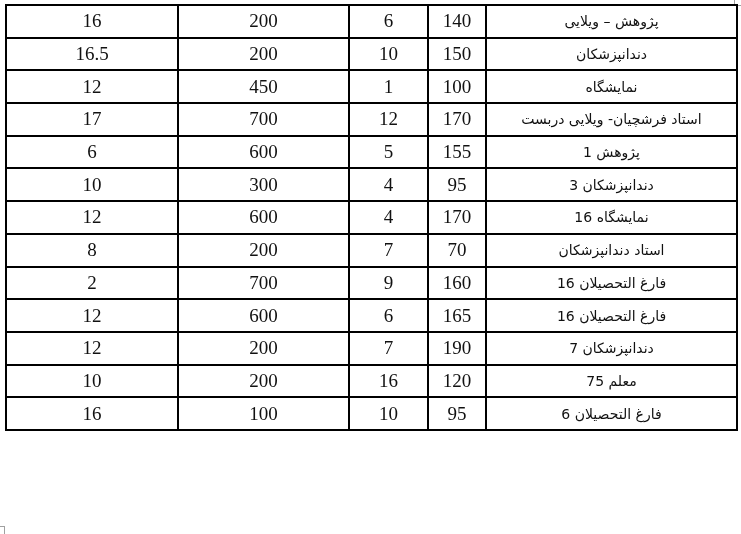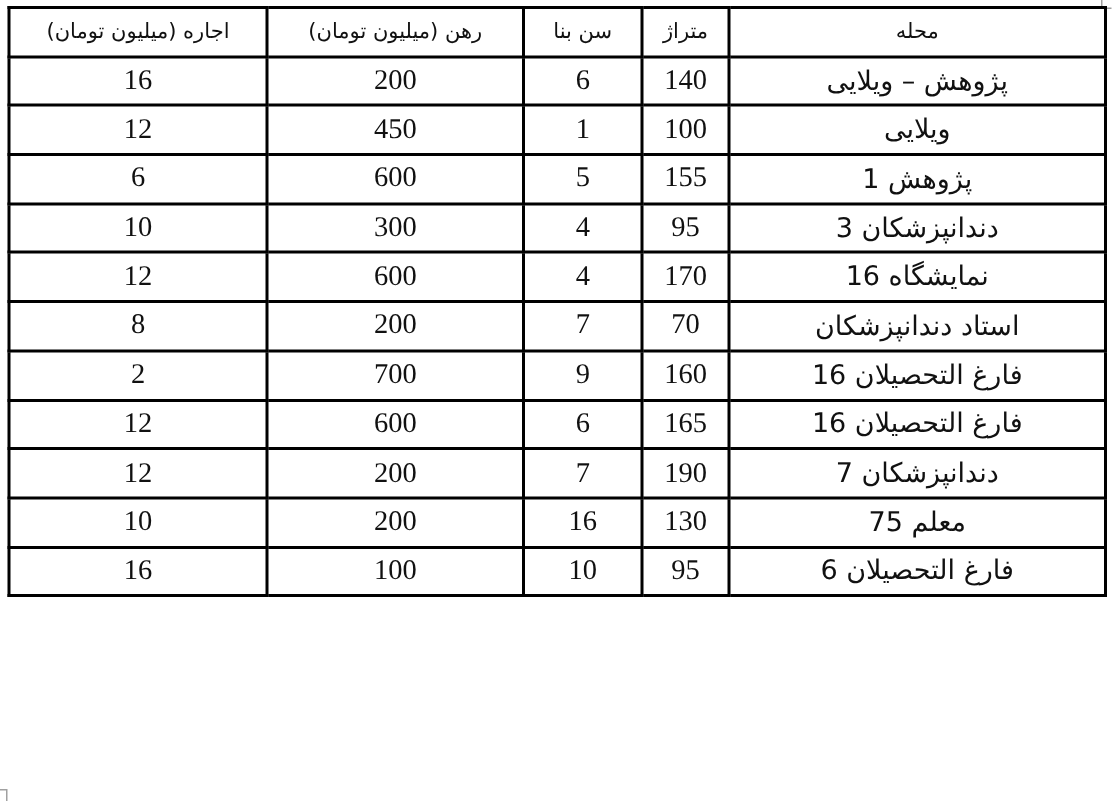--- a/index.html
+++ b/index.html
@@ -3,58 +3,65 @@
 <meta charset="utf-8">
 <style>
   html, body { margin:0; padding:0; background:#ffffff; }
   body { width:741px; height:534px; position:relative; overflow:hidden;
          font-family:"DejaVu Sans", sans-serif; }
   .tbl { position:absolute; left:5px; top:4px; border-collapse:collapse;
          table-layout:fixed; width:731px; }
   .tbl td { border:2px solid #000; height:30.7px; padding:0; text-align:center;
             vertical-align:middle; color:#111; overflow:hidden; white-space:nowrap; }
   .tbl td.num { font-family:Liberation Serif, serif; font-size:19px; }
-  .tbl td.txt { font-family:"DejaVu Sans", sans-serif; font-size:18px; direction:rtl; }
+  .tbl td.txt { font-family:"DejaVu Sans", sans-serif; font-size:14px; direction:rtl; }
   .tbl tr.head td { font-family:"DejaVu Sans", sans-serif; font-size:14px; direction:rtl; }
   .handle { position:absolute; width:7px; height:7px; border:1px solid #a0a0a0; background:#fff; }
 </style>
 </head>
 <body>
 
 <div class="handle" style="left:734px;top:-3px;"></div>
 
 <table class="tbl">
   <colgroup>
     <col style="width:172px">
     <col style="width:171px">
     <col style="width:79px">
     <col style="width:58px">
     <col style="width:251px">
   </colgroup>
   <tbody id="tbody">
-    <tr class="head">
-      <td>اجاره (میلیون تومان)</td>
-      <td>رهن (میلیون تومان)</td>
-      <td>سن بنا</td>
-      <td>متراژ</td>
-      <td>محله</td>
-    </tr>
   <tr>
         <td class="num">16</td>
         <td class="num">200</td>
         <td class="num">6</td>
         <td class="num">140</td>
         <td class="txt">پژوهش – ویلایی</td>
       </tr>
       <tr>
+        <td class="num">16.5</td>
+        <td class="num">200</td>
+        <td class="num">10</td>
+        <td class="num">150</td>
+        <td class="txt">دندانپزشکان</td>
+      </tr>
+      <tr>
         <td class="num">12</td>
         <td class="num">450</td>
         <td class="num">1</td>
         <td class="num">100</td>
-        <td class="txt">ویلایی</td>
+        <td class="txt">نمایشگاه</td>
+      </tr>
+      <tr>
+        <td class="num">17</td>
+        <td class="num">700</td>
+        <td class="num">12</td>
+        <td class="num">170</td>
+        <td class="txt">استاد فرشچیان- ویلایی دربست</td>
       </tr>
       <tr>
         <td class="num">6</td>
         <td class="num">600</td>
         <td class="num">5</td>
         <td class="num">155</td>
         <td class="txt">پژوهش 1</td>
       </tr>
       <tr>
         <td class="num">10</td>
@@ -95,21 +102,21 @@
         <td class="num">12</td>
         <td class="num">200</td>
         <td class="num">7</td>
         <td class="num">190</td>
         <td class="txt">دندانپزشکان 7</td>
       </tr>
       <tr>
         <td class="num">10</td>
         <td class="num">200</td>
         <td class="num">16</td>
-        <td class="num">130</td>
+        <td class="num">120</td>
         <td class="txt">معلم 75</td>
       </tr>
       <tr>
         <td class="num">16</td>
         <td class="num">100</td>
         <td class="num">10</td>
         <td class="num">95</td>
         <td class="txt">فارغ التحصیلان 6</td>
       </tr>
     </tbody>

